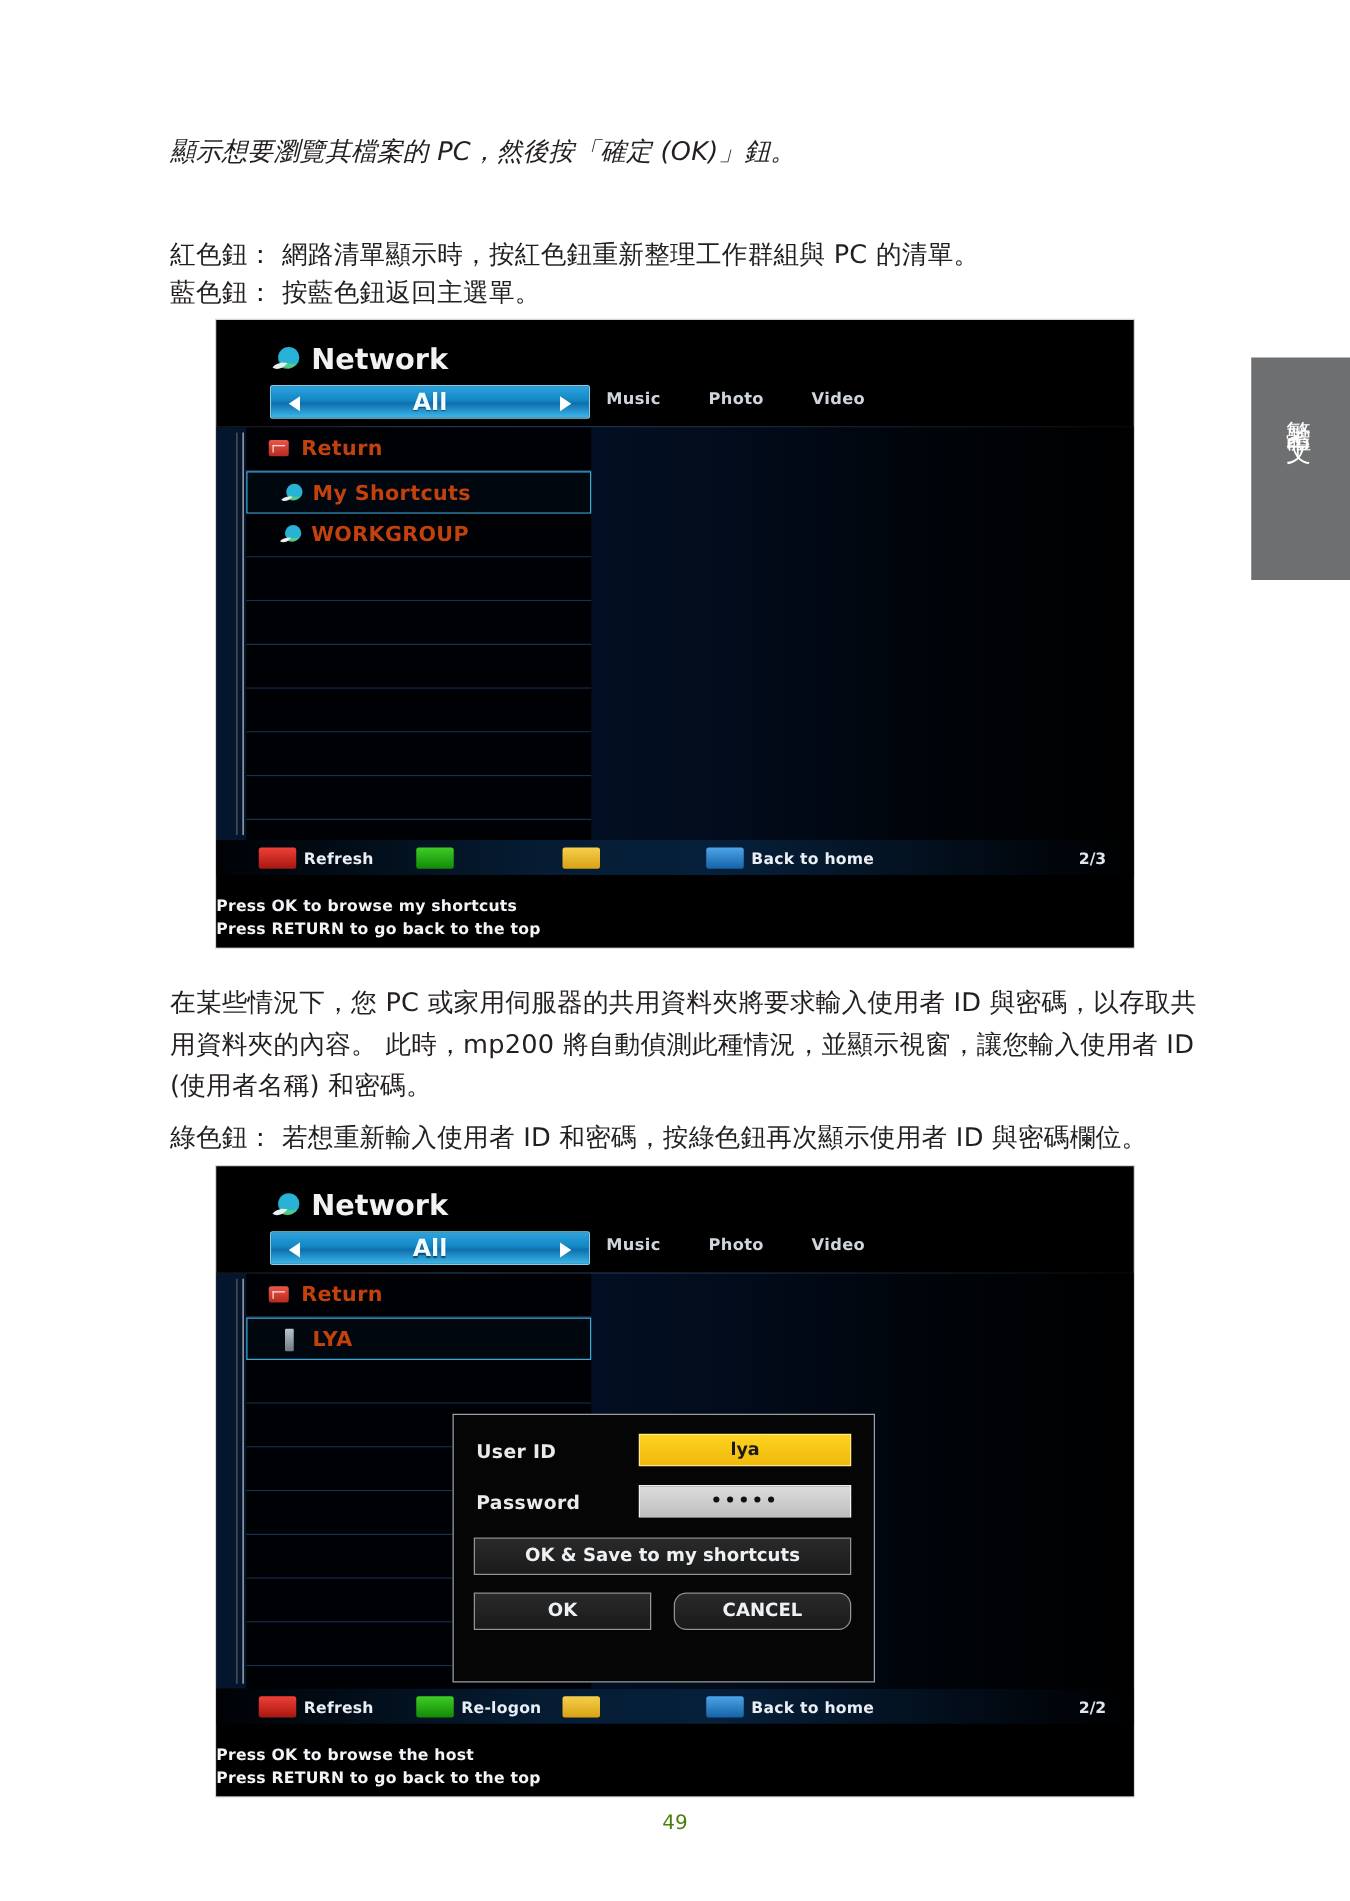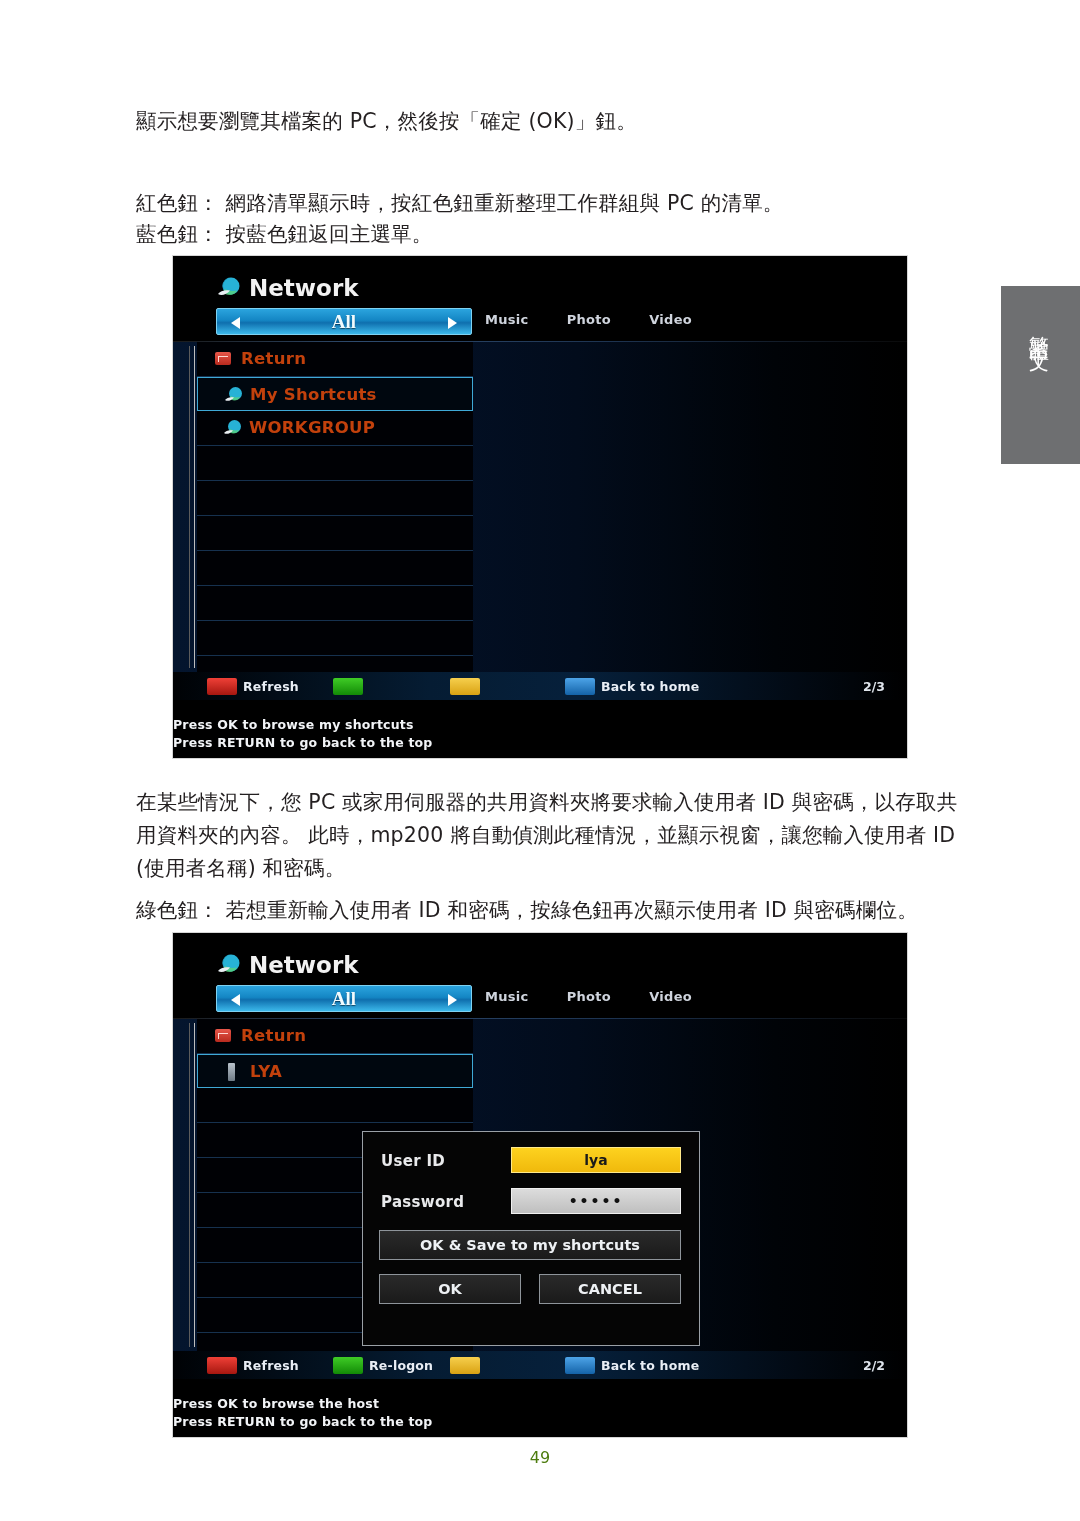--- a/index.html
+++ b/index.html
@@ -88,21 +88,20 @@
     box-sizing: border-box;
   }
   .selector .sel-label {
     position: absolute;
     left: 0; right: 0; top: 2px;
     text-align: center;
     font-size: 19px;
     font-weight: bold;
     color: #f0fbff;
     text-shadow: 0 1px 1px rgba(0,0,0,.5);
-    font-family: Liberation Serif, serif;
   }
   .arrow-l, .arrow-r {
     position: absolute;
     top: 8px;
     width: 0; height: 0;
     border-top: 6px solid transparent;
     border-bottom: 6px solid transparent;
   }
   .arrow-l { left: 14px; border-right: 9px solid #ffffff; }
   .arrow-r { right: 14px; border-left: 9px solid #ffffff; }
@@ -314,36 +313,36 @@
     box-sizing: border-box;
     background: linear-gradient(to bottom,#2a2a2a,#1a1a1a);
     border: 1px solid #8e949a;
     text-align: center;
     font-size: 14.5px;
     font-weight: bold;
     color: #eef1f4;
   }
   .dlg-btn.wide { left: 16px; top: 98px; width: 302px; height: 30px; line-height: 28px; }
   .dlg-btn.ok  { left: 16px; top: 142px; width: 142px; height: 30px; line-height: 28px; }
-  .dlg-btn.cancel { left: 176px; top: 142px; width: 142px; height: 30px; line-height: 28px; }
+  .dlg-btn.cancel { left: 176px; top: 142px; width: 142px; height: 30px; line-height: 28px; border-radius: 10px; }
 
   
   .page-number {
     position: absolute;
     left: 0; right: 0;
     top: 1448px;
     text-align: center;
     font-size: 16px;
     color: #4d7c0f;
   }
 </style>
 </head>
 <body>
 
-<div class="doc-text" style="top:105px;">顯示想要瀏覽其檔案的 PC，然後按「確定 (OK)」鈕。</div>
+<div class="doc-text" style="top:105px;font-style:italic;">顯示想要瀏覽其檔案的 PC，然後按「確定 (OK)」鈕。</div>
 <div class="doc-text" style="top:163px;margin-top:24px;">紅色鈕： 網路清單顯示時，按紅色鈕重新整理工作群組與 PC 的清單。</div>
 <div class="doc-text" style="top:218px;">藍色鈕： 按藍色鈕返回主選單。</div>
 
 <div class="lang-tab">
   <span class="v-text">繁體中文</span>
 </div>
 
 <div class="shot" id="shot-1">
 
   <div class="tv-header">

